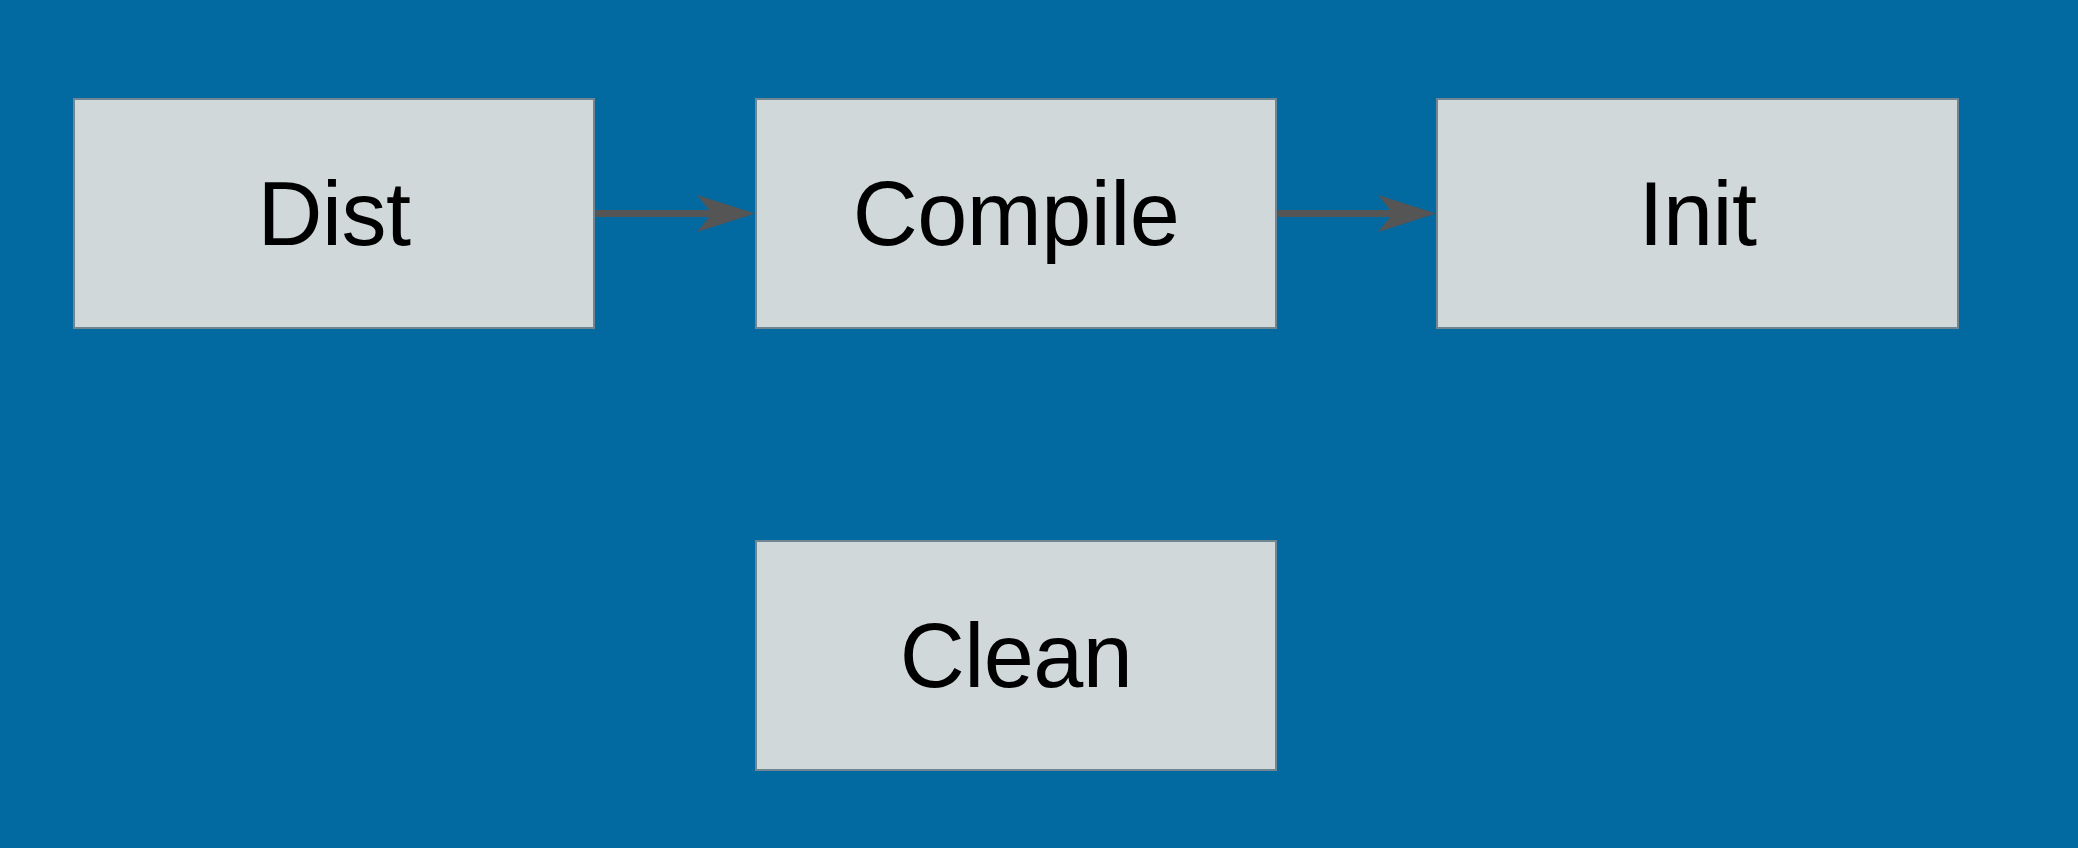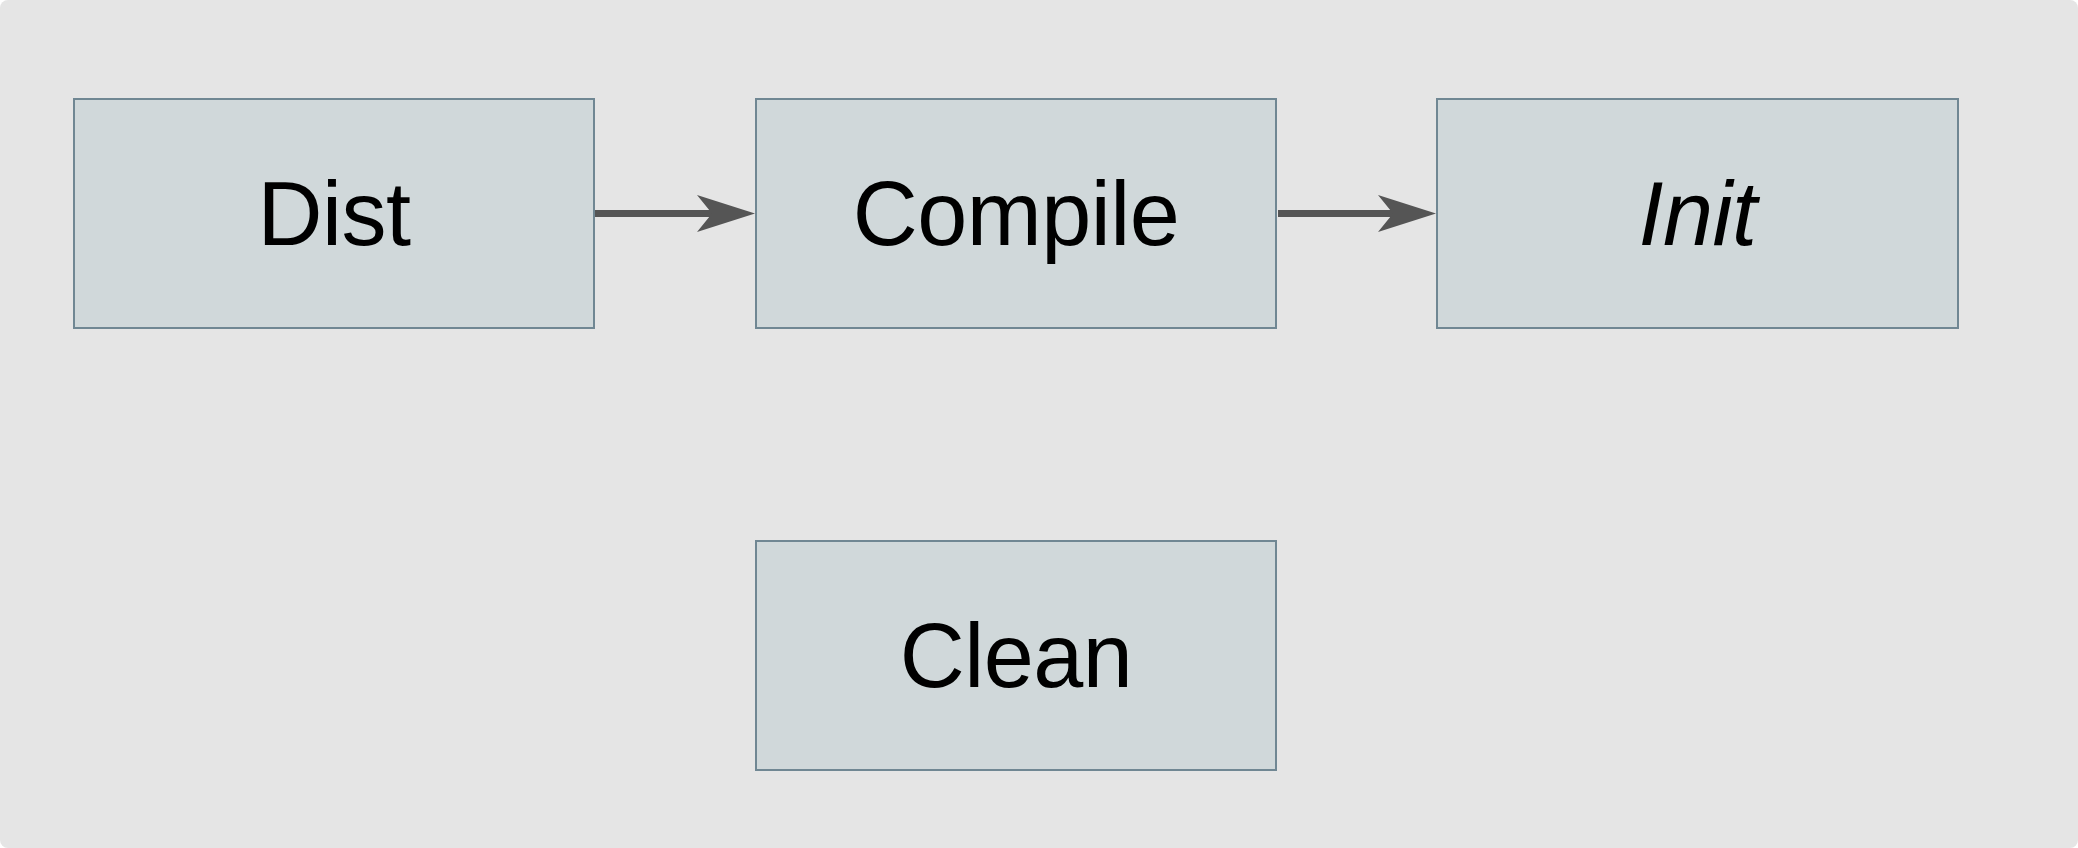--- a/index.html
+++ b/index.html
@@ -8,23 +8,22 @@
     padding: 0;
     background: #ffffff;
   }
   body {
     font-family: "Liberation Sans", sans-serif;
   }
   #diagram-canvas {
     position: relative;
     width: 2078px;
     height: 848px;
-    background: #e5e5e5;
+    background: #0369a1;
     overflow: hidden;
-    border-radius: 8px;
   }
   .node {
     position: absolute;
     box-sizing: border-box;
     background: #d0d8da;
     border: 2px solid #708793;
     display: flex;
     align-items: center;
     justify-content: center;
   }
@@ -67,21 +66,21 @@
   </svg>
 
   <div class="node" style="left:73px; top:98px; width:522px; height:231px;">
     <span class="node-label">Dist</span>
   </div>
 
   <div class="node" style="left:755px; top:98px; width:522px; height:231px;">
     <span class="node-label">Compile</span>
   </div>
 
-  <div class="node" style="left:1436px; top:98px; width:523px; height:231px;font-style:italic;">
+  <div class="node" style="left:1436px; top:98px; width:523px; height:231px;">
     <span class="node-label">Init</span>
   </div>
 
   <div class="node" style="left:755px; top:512px; width:522px; height:231px;margin-top:28px;">
     <span class="node-label">Clean</span>
   </div>
 
 </div>
 
 </body></html>

